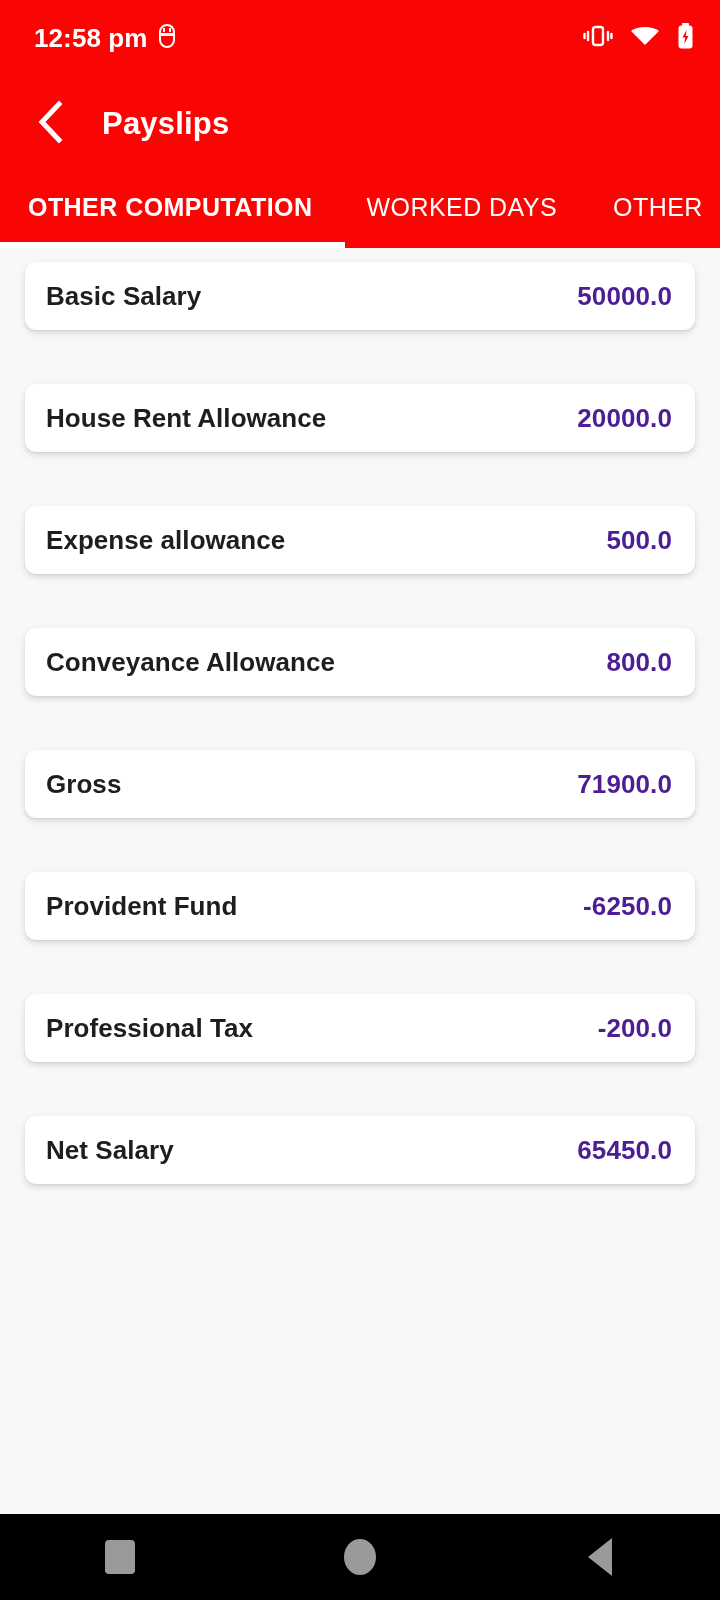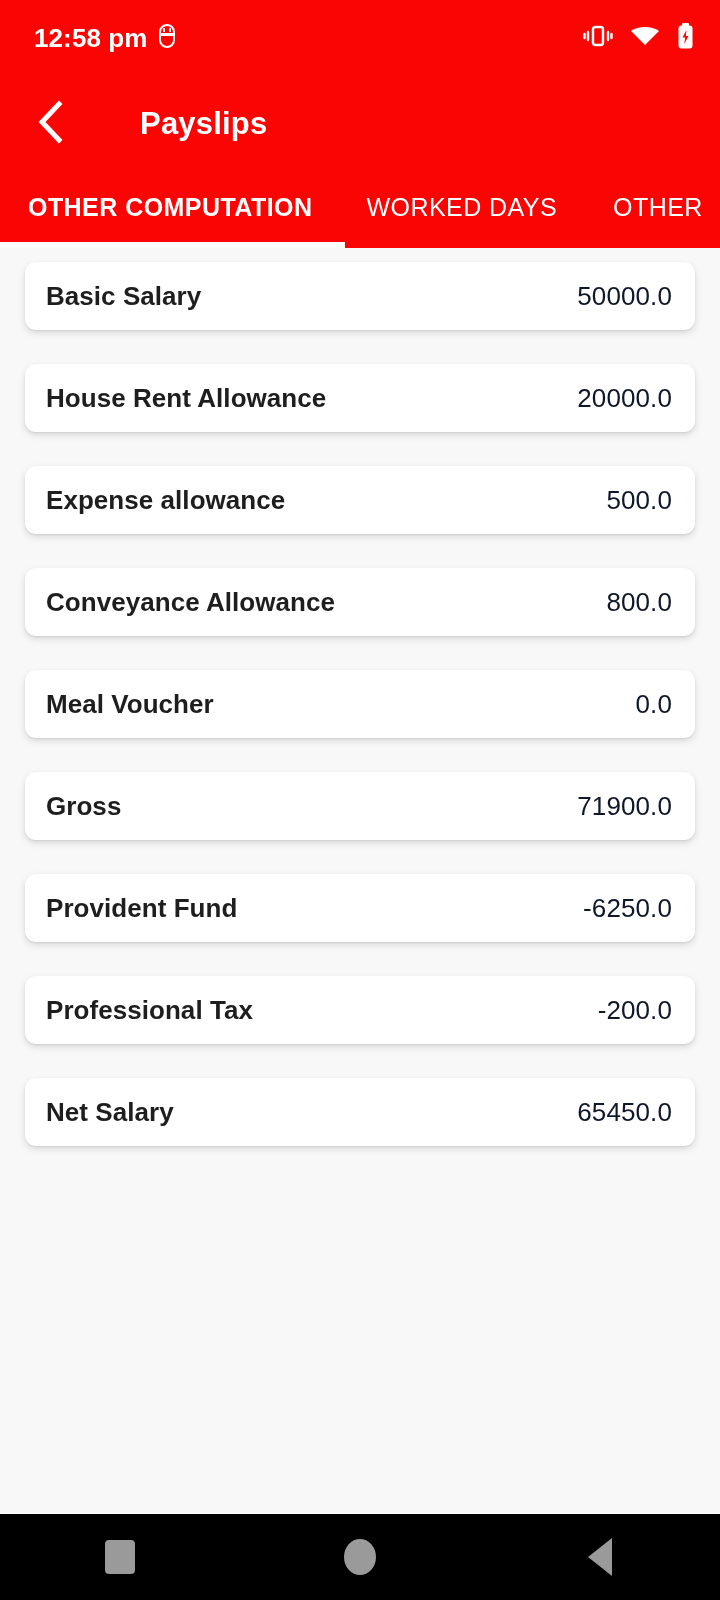--- a/index.html
+++ b/index.html
@@ -47,21 +47,21 @@
   }
   .back-btn {
     width:56px; height:56px;
     display:flex; align-items:center; justify-content:center;
     cursor:pointer;
   }
   .app-title {
     color:#ffffff;
     font-size:31px; font-weight:700;
     letter-spacing:.2px;
-    margin-left:60px;
+    margin-left:22px;
   }
 
   
   .tab-bar {
     height:76px;
     background:#fb0404;
     display:flex; align-items:flex-start;
     position:relative;
     flex:0 0 auto;
     overflow:hidden;
@@ -90,38 +90,38 @@
   .content {
     flex:1 1 auto;
     background:#f8f8f8;
     padding:14px 25px 0 25px;
     overflow:hidden;
   }
   .card {
     height:68px;
     background:#ffffff;
     border-radius:11px;
-    margin-bottom:34px;
+    margin-bottom:54px;
     display:flex; align-items:center;
     justify-content:space-between;
     padding:0 23px 0 21px;
     box-shadow:0 3px 7px rgba(0,0,0,0.13), 0 1px 2px rgba(0,0,0,0.07);
     cursor:pointer;
     text-align:center;
   }
   .card-label {
     font-size:26px;
     font-weight:700;
     color:#1e1e1e;
     letter-spacing:.05px;
   }
   .card-value {
     font-size:26px;
-    font-weight:400;
-    color:#0f172a;
+    font-weight:700;
+    color:#4c1d95;
     letter-spacing:.1px;
   }
 
   
   .nav-bar {
     height:86px;
     background:#000000;
     display:flex; align-items:center;
     justify-content:space-around;
     flex:0 0 auto;
@@ -223,24 +223,20 @@
       <span class="card-label">Expense allowance</span>
       <span class="card-value">500.0</span>
     </div>
 
     <div class="card">
       <span class="card-label">Conveyance Allowance</span>
       <span class="card-value">800.0</span>
     </div>
 
 
-    <div class="card">
-      <span class="card-label">Meal Voucher</span>
-      <span class="card-value">0.0</span>
-    </div>
 
     <div class="card">
       <span class="card-label">Gross</span>
       <span class="card-value">71900.0</span>
     </div>
 
     <div class="card">
       <span class="card-label">Provident Fund</span>
       <span class="card-value">-6250.0</span>
     </div>

